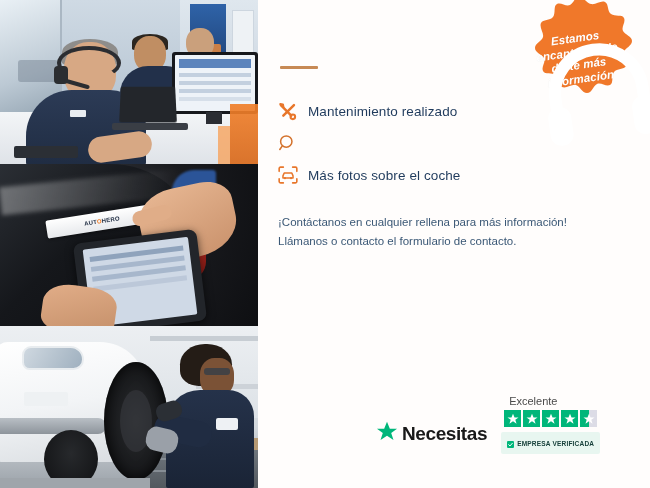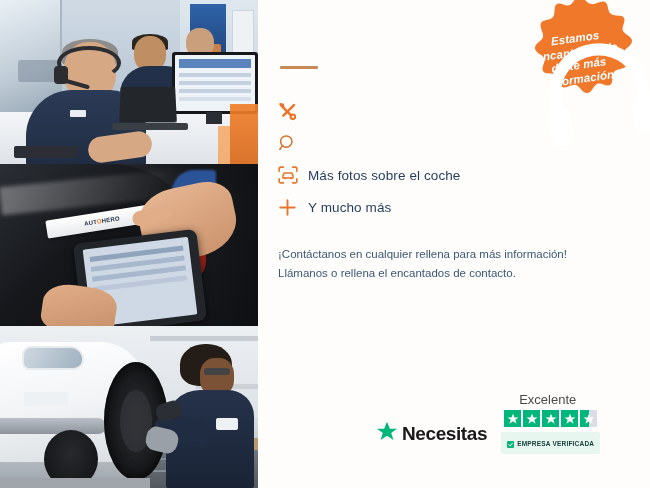--- a/index.html
+++ b/index.html
@@ -224,21 +224,21 @@
   .f-label { font-size: 13.5px; color: #1f3a5c; letter-spacing: .1px; }
 
   
   .para { margin-top: 22px; font-size: 11.5px; line-height: 1.65; color: #3b5876; }
 
   
   .tp { position:absolute; left:118px; bottom:34px; display:flex; align-items:flex-end; gap:14px; }
   .tp-logo { display:flex; align-items:center; gap:4px; padding-bottom:8px;}
   .tp-logo-text { font-size: 19px; font-weight: bold; color:#191919; letter-spacing:-0.4px; }
   .tp-right { display:flex; flex-direction:column; align-items:center; gap:3px; }
-  .tp-excelente { font-size:13px; color:#4a4a4a; align-self:flex-start; margin-left:18px;}
+  .tp-excelente { font-size:11px; color:#4a4a4a; align-self:flex-start; margin-left:8px;}
   .tp-stars { display:flex; gap:2px; }
   .tp-star { width:17px; height:17px; background:#00b67a; display:flex; align-items:center; justify-content:center; }
   .tp-star.half { background:linear-gradient(90deg,#00b67a 50%, #dcdce6 50%); }
   .tp-verified {
     display:flex; align-items:center; gap:3px;
     background:#e8f6f0; border-radius:2px; padding:2px 6px; margin-top:2px;
   }
   .tp-vtext { font-size:6.5px; font-weight:bold; color:#16403a; letter-spacing:.2px; }
 </style>
 </head>
@@ -357,20 +357,21 @@
 
       <div class="feature">
         <span class="f-icon">
           <svg width="19" height="19" viewBox="0 0 20 20">
             <path d="M3 3.2l11 11.2" stroke="#e8762a" stroke-width="2.6" stroke-linecap="round"></path>
             <path d="M16.8 3.2L5.6 14.4" stroke="#e8762a" stroke-width="2.6" stroke-linecap="round"></path>
             <path d="M2.4 2.2l2.8.4.5 2.8" fill="none" stroke="#e8762a" stroke-width="2.2" stroke-linecap="round" stroke-linejoin="round"></path>
             <circle cx="15.6" cy="15.6" r="2.4" fill="none" stroke="#e8762a" stroke-width="2.2"></circle>
           </svg>
         </span>
+        <span class="f-label">Mantenimiento realizado</span>
       </div>
 
       <div class="feature">
         <span class="f-icon">
           <svg width="18" height="18" viewBox="0 0 20 20">
             <circle cx="9.2" cy="8.4" r="6.3" fill="none" stroke="#d4722c" stroke-width="1.7"></circle>
             <path d="M4.6 13.4L2 17.2" stroke="#d4722c" stroke-width="1.7" stroke-linecap="round"></path>
           </svg>
         </span>
       </div>
@@ -383,33 +384,25 @@
             <path d="M1.2 13.4v3a1.4 1.4 0 0 0 1.4 1.4h3" fill="none" stroke="#e8762a" stroke-width="1.7" stroke-linecap="round"></path>
             <path d="M19.8 13.4v3a1.4 1.4 0 0 1-1.4 1.4h-3" fill="none" stroke="#e8762a" stroke-width="1.7" stroke-linecap="round"></path>
             <path d="M5.2 12.6h10.6v-2.2l-1.3-3.1H6.5L5.2 10.4z" fill="none" stroke="#e8762a" stroke-width="1.6" stroke-linejoin="round"></path>
             <circle cx="7.3" cy="12.8" r="1.1" fill="#e8762a"></circle>
             <circle cx="13.7" cy="12.8" r="1.1" fill="#e8762a"></circle>
           </svg>
         </span>
         <span class="f-label">Más fotos sobre el coche</span>
       </div>
 
-      <div class="feature">
-        <span class="f-icon">
-          <svg width="19" height="19" viewBox="0 0 20 20">
-            <path d="M10 2.4v15.2M2.4 10h15.2" stroke="#e8762a" stroke-width="2" stroke-linecap="round"></path>
-          </svg>
-        </span>
-        <span class="f-label">Y mucho más</span>
-      </div>
     </div>
 
     <p class="para">
       <span>¡Contáctanos en cualquier rellena para más información!</span><br>
-      <span>Llámanos o rellena el encantados de contacto.</span>
+      <span>Llámanos o contacto el formulario de contacto.</span>
     </p>
 
     <div class="tp">
       <div class="tp-logo">
         <span>
           <svg width="22" height="21" viewBox="0 0 24 23">
             <path fill="#00b67a" d="M12 .8l3.1 7.6H23l-6.4 4.8 2.5 7.7L12 16.1 4.9 20.9l2.5-7.7L1 8.4h7.9z"></path>
           </svg>
         </span>
         <span class="tp-logo-text">Necesitas</span>

